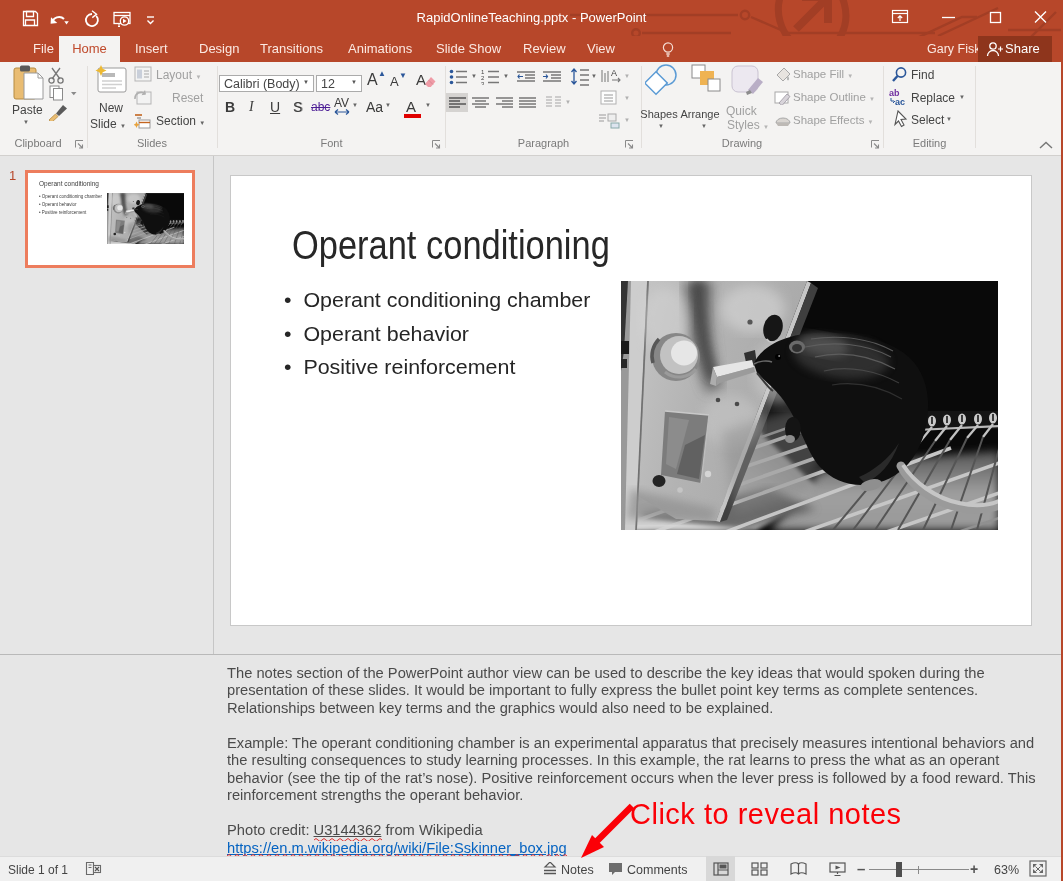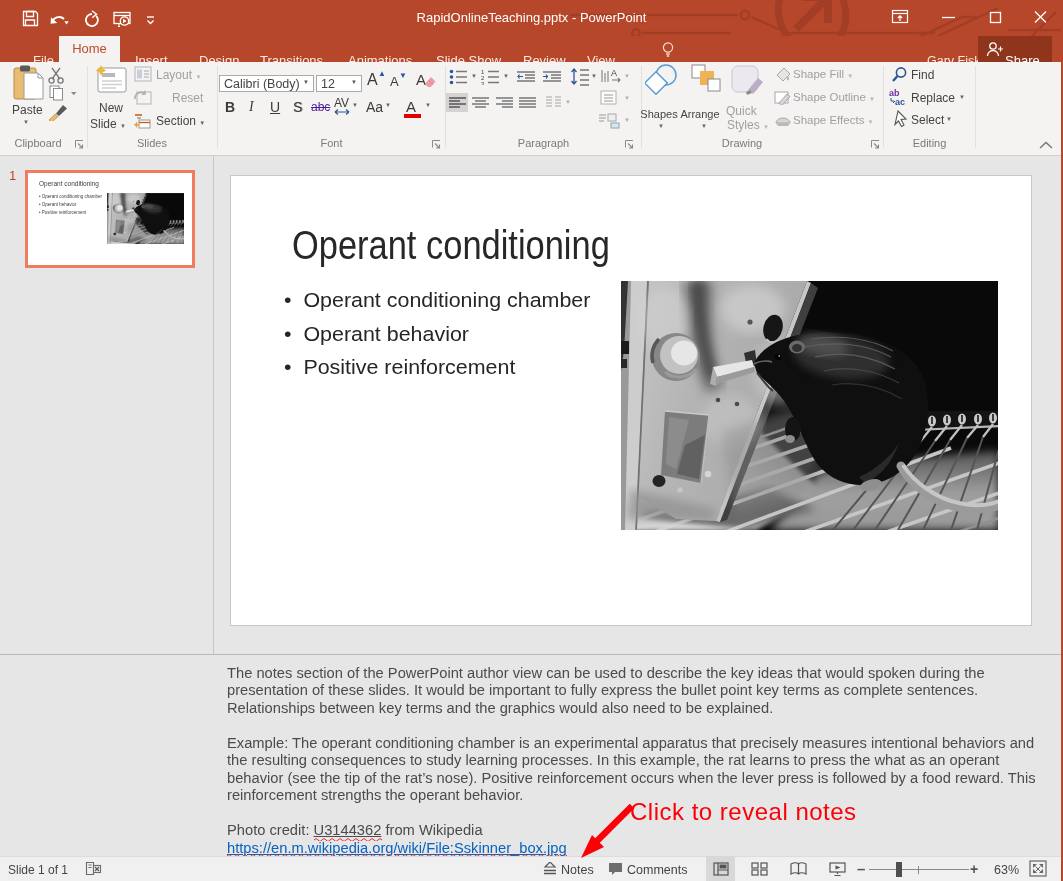--- a/index.html
+++ b/index.html
@@ -2,21 +2,21 @@
 <html><head>
 <meta charset="utf-8">
 <style>
 *{margin:0;padding:0;box-sizing:border-box}
 html,body{width:1063px;height:881px;overflow:hidden}
 body{position:relative;font-family:"Liberation Sans",sans-serif;background:#e6e6e6;-webkit-font-smoothing:antialiased}
 .abs{position:absolute}
 
 #titlebar{left:0;top:0;width:1063px;height:36px;background:#b7472a;overflow:hidden}
 #tabrow{left:0;top:36px;width:1063px;height:26px;background:#b7472a;overflow:hidden}
-.tab{position:absolute;top:12px;height:26px;line-height:26px;color:#fbe9e2;font-size:13px}
+.tab{position:absolute;top:0;height:26px;line-height:26px;color:#fbe9e2;font-size:13px}
 #hometab{position:absolute;left:59px;top:0;width:61px;height:26px;background:#f4f3f2;color:#c04a2c;text-align:center;line-height:26px;font-size:13px}
 
 #ribbon{left:0;top:62px;width:1063px;height:94px;background:#f4f3f2;border-bottom:1px solid #d2d0ce}
 .rsep{position:absolute;top:66px;width:1px;height:82px;background:#e2dfdc}
 .glabel{position:absolute;top:137px;font-size:11px;color:#7a7a7a;text-align:center}
 .rtext{font-size:12px;color:#444}
 .gray{color:#a0a0a0}
 .dd{color:#666;font-size:6px}
 
 #leftpanel{left:0;top:156px;width:214px;height:498px;background:#e6e6e6;border-right:1px solid #c6c6c6}
@@ -639,18 +639,18 @@
 <div class="abs" style="left:970px;top:861px;font-size:14px;color:#555;font-weight:bold">+</div>
 <div class="abs" style="left:994px;top:863px;font-size:12.5px;color:#444">63%</div>
 <svg class="abs" style="left:1029px;top:860px" width="18" height="17" viewBox="0 0 18 17">
   <rect x="1" y="1" width="16" height="15" fill="none" stroke="#666" stroke-width="1.2"></rect>
   <g fill="#666">
     <path d="M4 4 l4 0 -4 4 z M14 4 l0 4 -4 -4 z M4 13 l0 -4 4 4 z M14 13 l-4 0 4 -4 z"></path>
   </g>
   <path d="M6.5 6.5 l5 5 M11.5 6.5 l-5 5" stroke="#666" stroke-width="1"></path>
 </svg>
 
-<div class="abs" style="left:630px;top:798px;font-size:24px;color:#fb0007;letter-spacing:0.5px">Click to reveal notes</div>
+<div class="abs" style="left:630px;top:798px;font-size:29px;color:#fb0007;letter-spacing:0.5px">Click to reveal notes</div>
 <svg class="abs" style="left:570px;top:800px" width="70" height="70" viewBox="0 0 70 70">
   <line x1="62" y1="6" x2="26" y2="42" stroke="#fb0007" stroke-width="6.5"></line>
   <polygon points="11,58 22,35 34,47" fill="#fb0007"></polygon>
 </svg>
 <div id="redline" class="abs"></div>
 
 </body></html>

